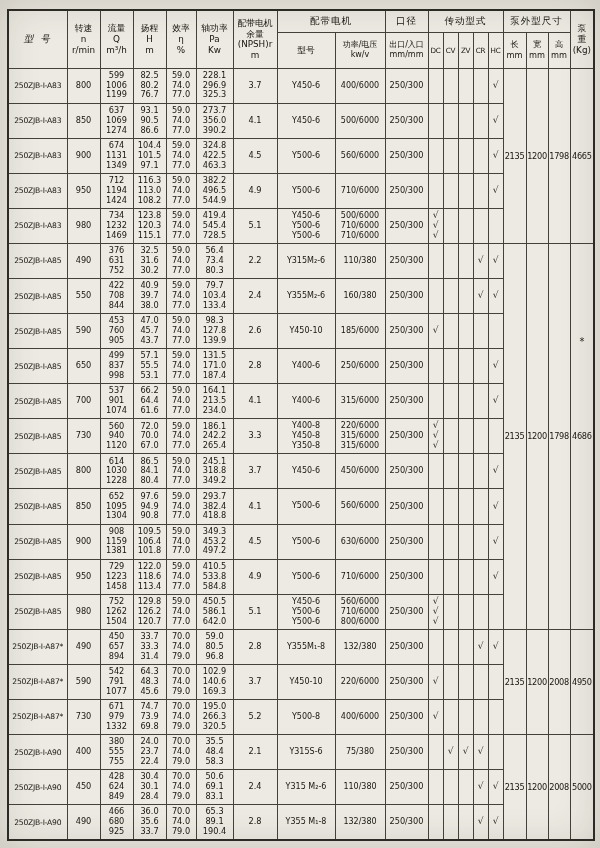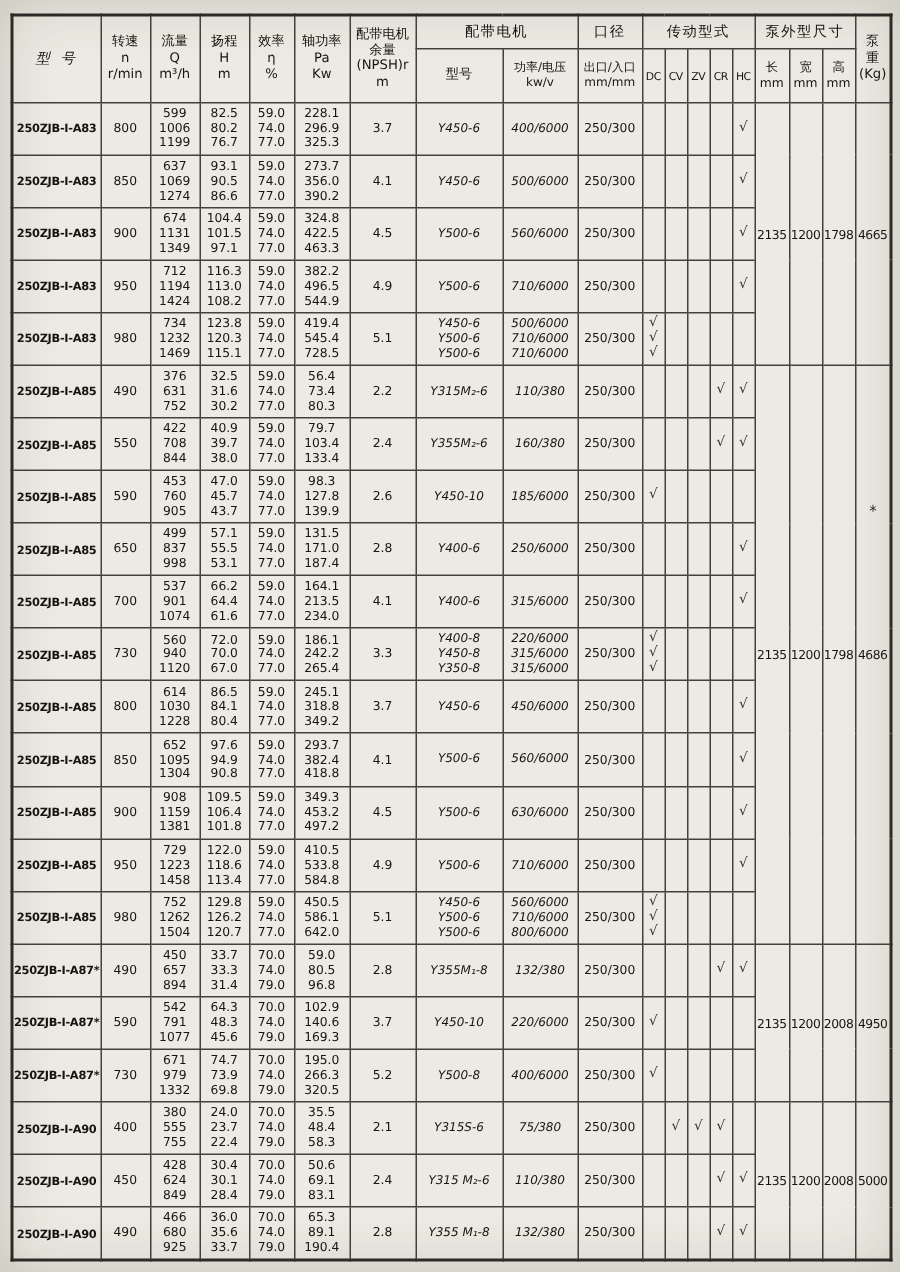--- a/index.html
+++ b/index.html
@@ -36,23 +36,23 @@
   thead th { font-weight: normal; }
   .hg    { font-size: 9.5px; letter-spacing: 1px; }
   .h     { font-size: 8.8px; line-height: 1.22; }
   .hbig  { font-size: 9.5px; letter-spacing: 2px; font-style: italic; }
   .htr   { font-size: 7.2px; letter-spacing: -0.3px; text-align: center; }
   .hsmall{ font-size: 8px;  line-height: 1.25; }
   .hdim  { font-size: 8.2px; line-height: 1.3; }
   thead tr:first-child { height: 22px; }
   thead tr:last-child  { height: 36px; margin-left: 29px; }
   tbody tr { height: 35px; }
-  .c-model { font-size: 7.6px; letter-spacing: -0.2px; font-weight: bold; }
+  .c-model { font-size: 7.6px; letter-spacing: -0.2px; }
   .c-num   { font-size: 8.2px; line-height: 1.2; }
-  .c-motor { font-size: 8px;   line-height: 1.25; font-style: italic; }
+  .c-motor { font-size: 8px;   line-height: 1.25; }
   .c-check { font-size: 9px; color: #34312b; line-height: 1.1; }
   .c-dim   { font-size: 8.2px; letter-spacing: -0.3px; position: relative; }
   .dim-note {
     position: absolute; top: 24%; left: 50%;
     transform: translateX(-50%);
     font-size: 10px; color: #26231e;
   }
 </style>
 </head>
 <body>

